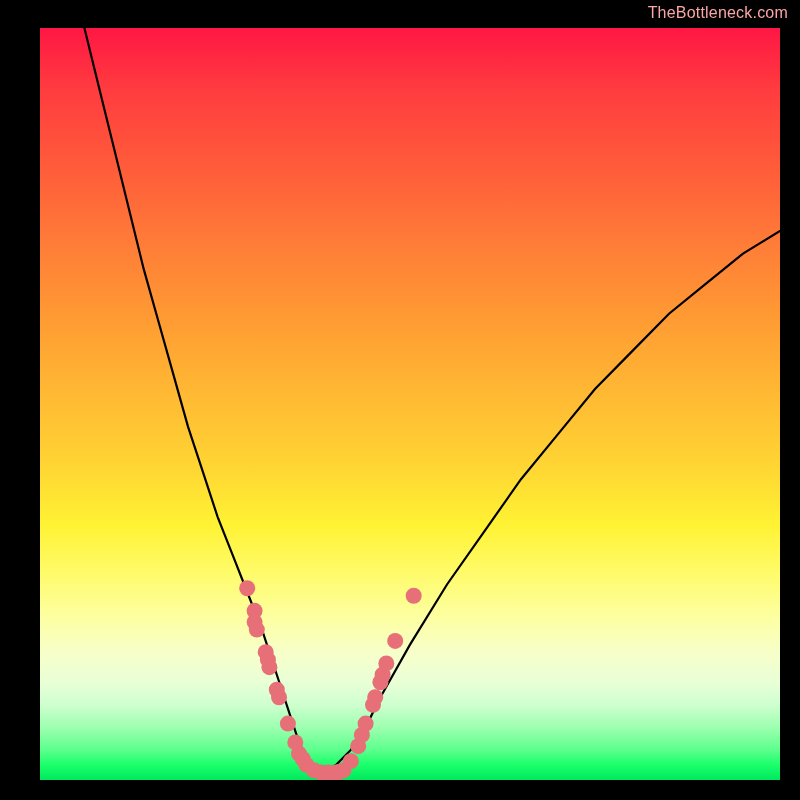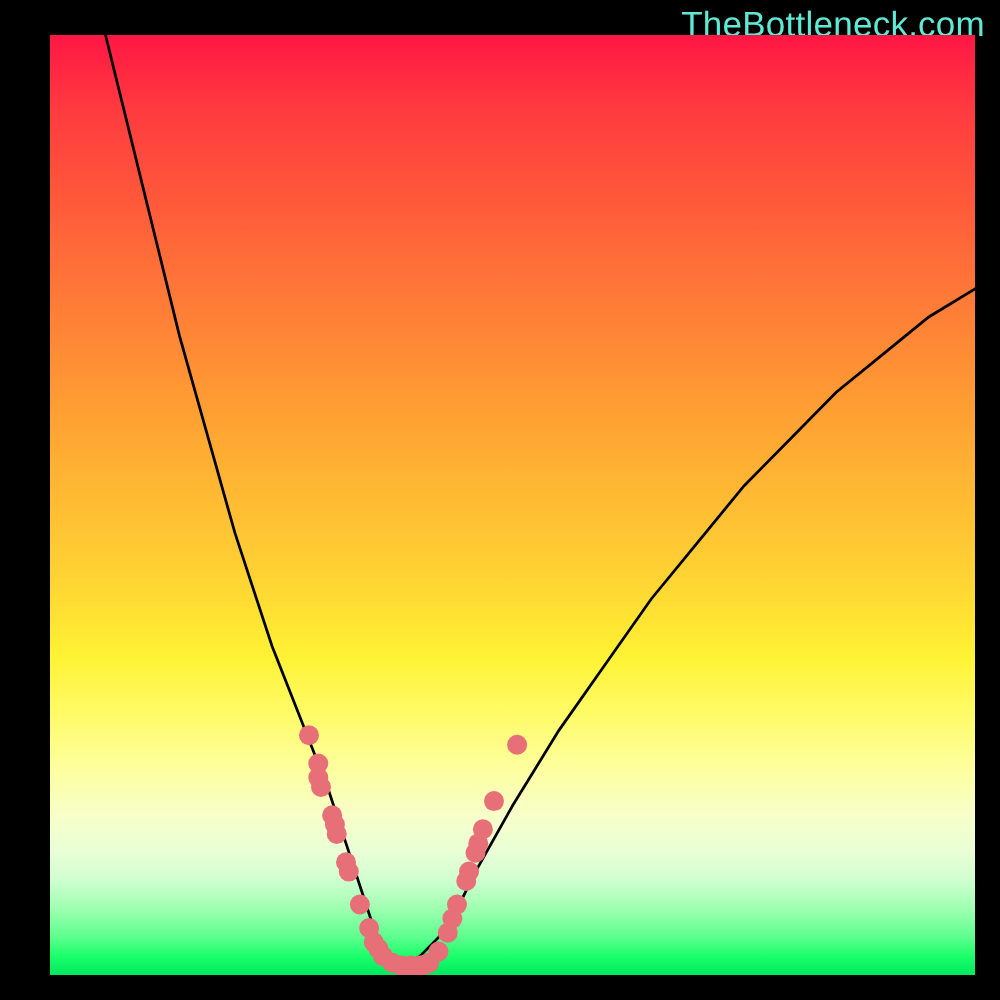--- a/index.html
+++ b/index.html
@@ -42,22 +42,22 @@
       #9dffb0 93%,
       #5cff8d 96%,
       #1aff6a 98%,
       #00e85e 100%
     );
   }
   .watermark {
     position: absolute;
     top: 4px;
     right: 12px;
-    color: #5eead4;
-    font-size: 28px;
+    color: #fca5a5;
+    font-size: 16px;
     letter-spacing: 0.2px;
     font-weight: 500;
     user-select: none;
   }
   svg.curve {
     position: absolute;
     left: 0;
     top: 0;
     width: 740px;
     height: 752px;

